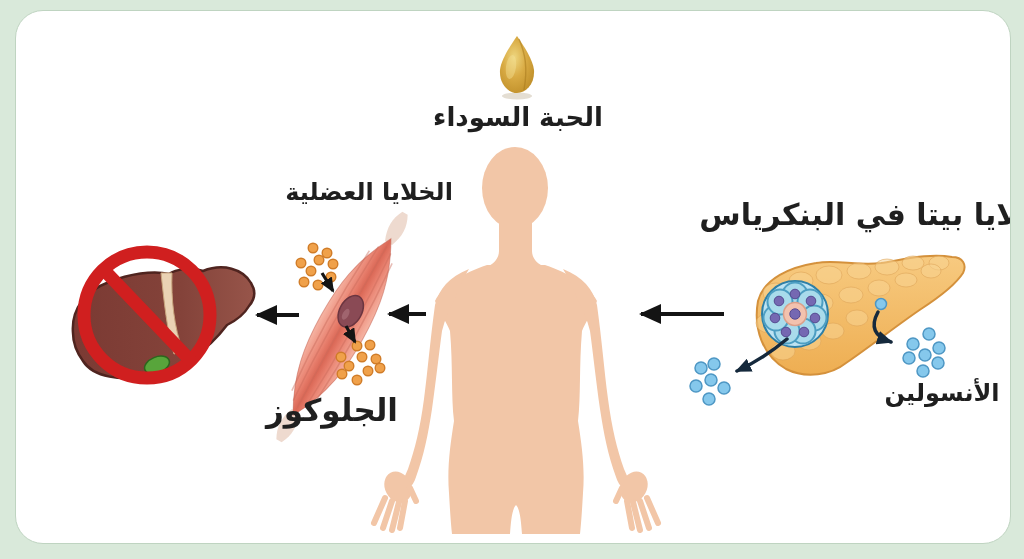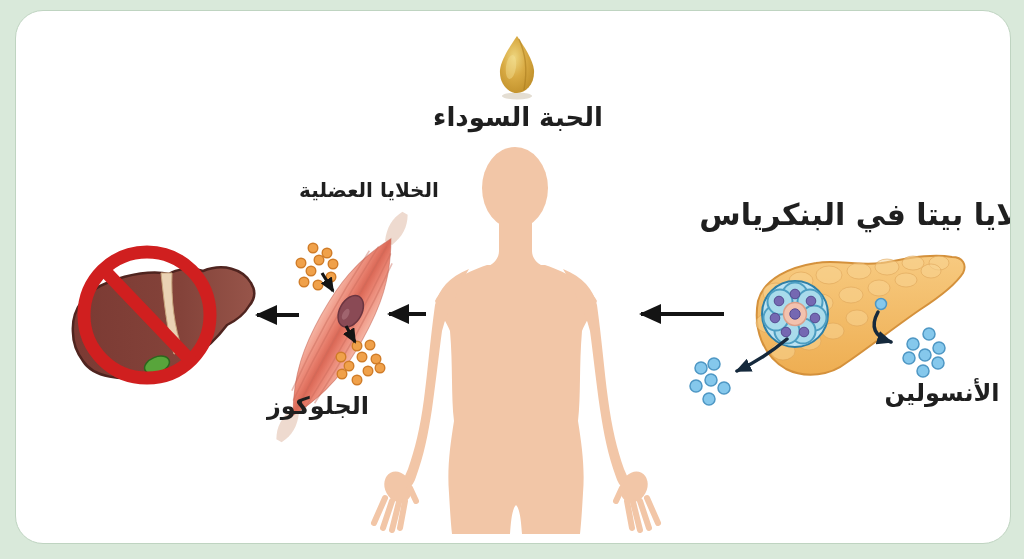--- a/index.html
+++ b/index.html
@@ -17,22 +17,22 @@
   .lbl{
     position:absolute;transform:translateX(-50%);
     font-weight:bold;color:#1f1f1f;white-space:nowrap;
     direction:rtl;unicode-bidi:isolate;text-align:right;
     font-family:"DejaVu Sans", sans-serif;
     line-height:1.15;
   }
   .lbl-seed   {left:502px;top:92px; font-size:26px;}
   .lbl-beta   {left:854px;top:187px;font-size:30px;}
   .lbl-insulin{left:909px;top:369px;font-size:24px;margin-left:17px;}
-  .lbl-muscle {left:353px;top:168px;font-size:20px;}
-  .lbl-glucose{left:302px;top:382px;font-size:24px;}
+  .lbl-muscle {left:353px;top:168px;font-size:24px;}
+  .lbl-glucose{left:316px;top:382px;font-size:31px;}
   .lbl-liver  {left:141px;top:170px;font-size:24px;}
 </style>
 </head>
 <body>
 
 <div class="card">
 
   <svg class="art" width="994" height="532" viewBox="15 10 994 532" xmlns="http://www.w3.org/2000/svg">
     <defs>
       <marker id="mh" markerUnits="userSpaceOnUse" markerWidth="22" markerHeight="20" refX="20" refY="10" orient="auto">

